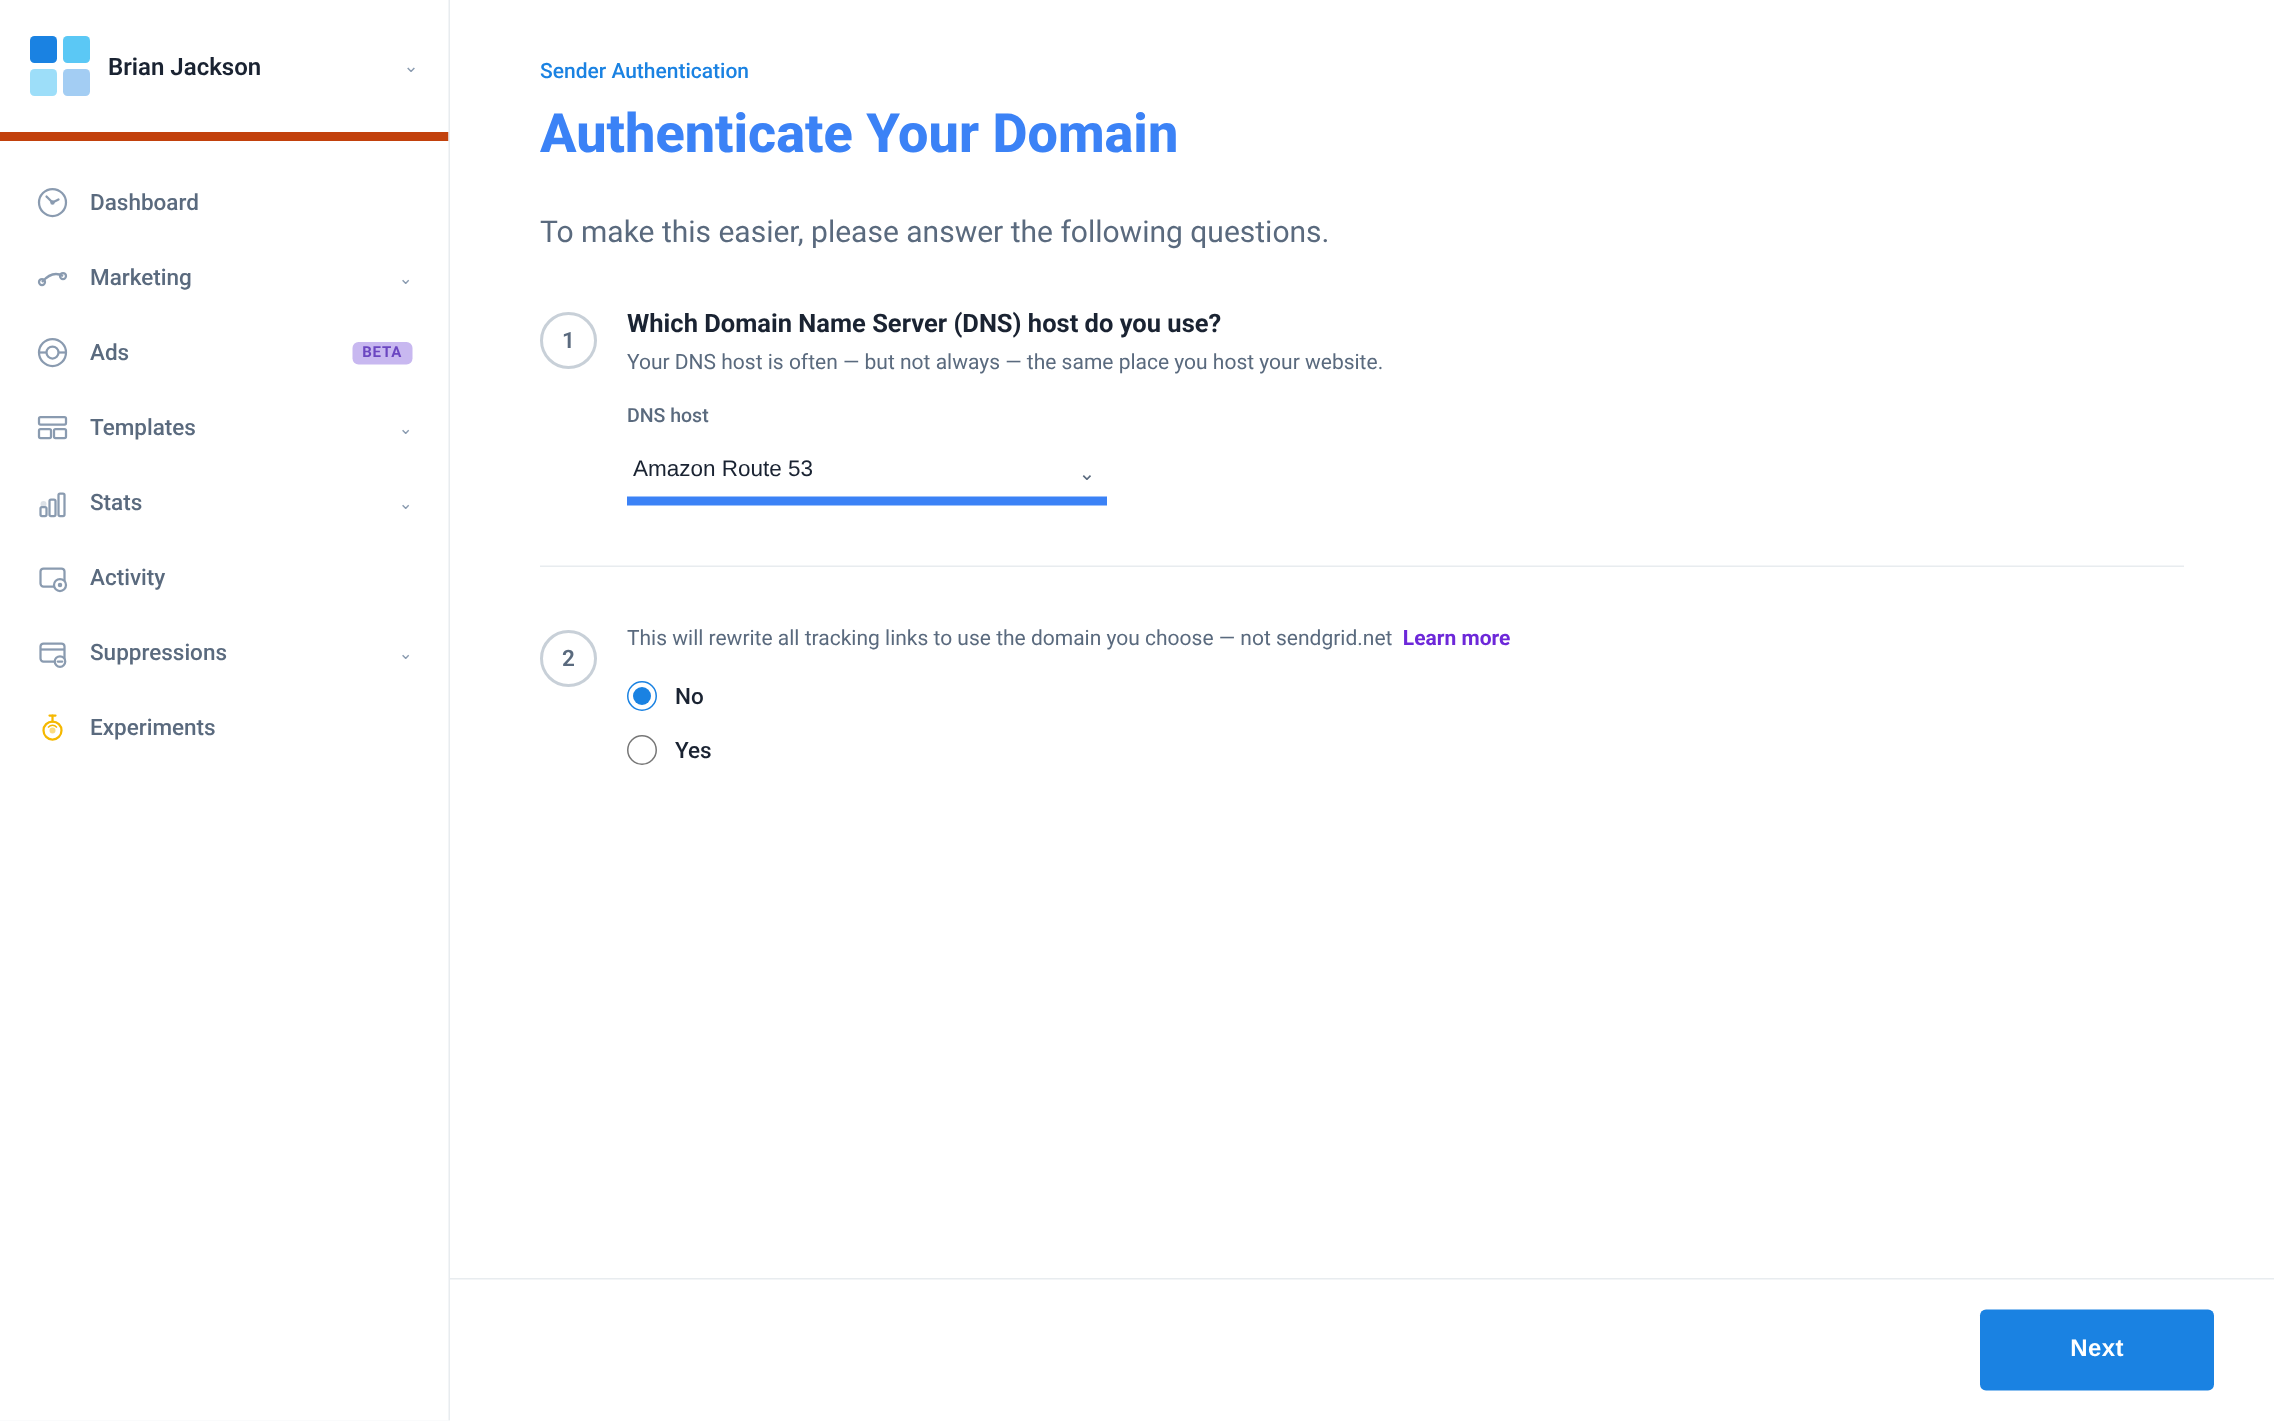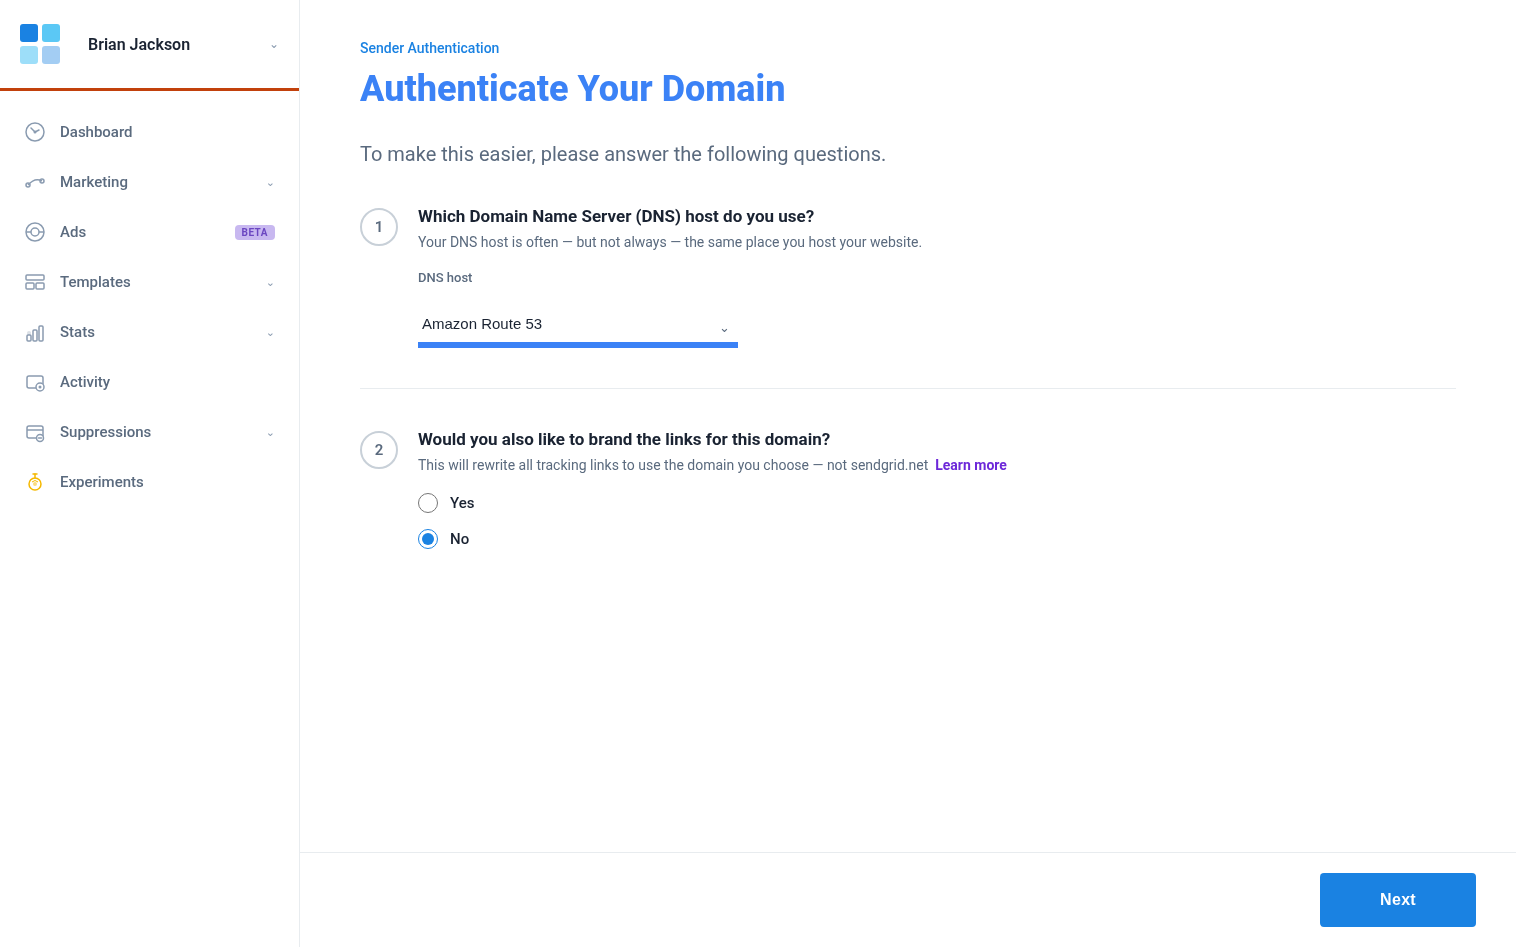--- a/index.html
+++ b/index.html
@@ -14,22 +14,22 @@
       display: flex;
       flex-direction: column;
       height: 100%;
       overflow-y: auto;
     }
 
     .sidebar-header {
       display: flex;
       align-items: center;
       padding: 24px 20px;
-      border-bottom: 3px solid #c2410c;
-      gap: 28px;
+      border-bottom: 6px solid #c2410c;
+      gap: 12px;
       justify-content: center;
     }
 
     .logo-icon {
       width: 40px;
       height: 40px;
     }
 
     .user-name {
       font-size: 16px;
@@ -155,21 +155,21 @@
 
     .question-desc {
       font-size: 14px;
       color: #5a6a7e;
       margin-bottom: 20px;
     }
 
     .field-label {
       font-size: 13px;
       color: #5a6a7e;
-      margin-bottom: 20px;
+      margin-bottom: 9px;
       font-weight: 500;
     }
 
     .select-wrapper {
       position: relative;
       display: inline-block;
       width: 320px;
     }
 
     .select-dropdown {
@@ -407,33 +407,32 @@
         <span class="select-chevron">⌄</span>
       </div>
     </div>
   </div>
 
   <hr class="divider">
 
   <div class="question-block">
     <div class="question-number">2</div>
     <div class="question-content">
-      <div class="question-title">Would you also like to brand the links for this domain?</div>
       <div class="question-desc">
         <span>This will rewrite all tracking links to use the domain you choose — not sendgrid.net</span>
         &nbsp;<a href="#" class="learn-more-link">Learn more</a>
       </div>
       <div class="radio-group">
         <label class="radio-option">
+          <input type="radio" name="brand_links" value="no" class="radio-input" checked="" style="">
+          <span class="radio-label">No</span>
+        </label>
+        <label class="radio-option">
           <input type="radio" name="brand_links" value="yes" class="radio-input" style="">
           <span class="radio-label">Yes</span>
-        </label>
-        <label class="radio-option">
-          <input type="radio" name="brand_links" value="no" class="radio-input" checked="" style="">
-          <span class="radio-label">No</span>
         </label>
       </div>
     </div>
   </div>
 
   <div class="bottom-bar">
     <button class="next-button">Next</button>
   </div>
 </main>
 

